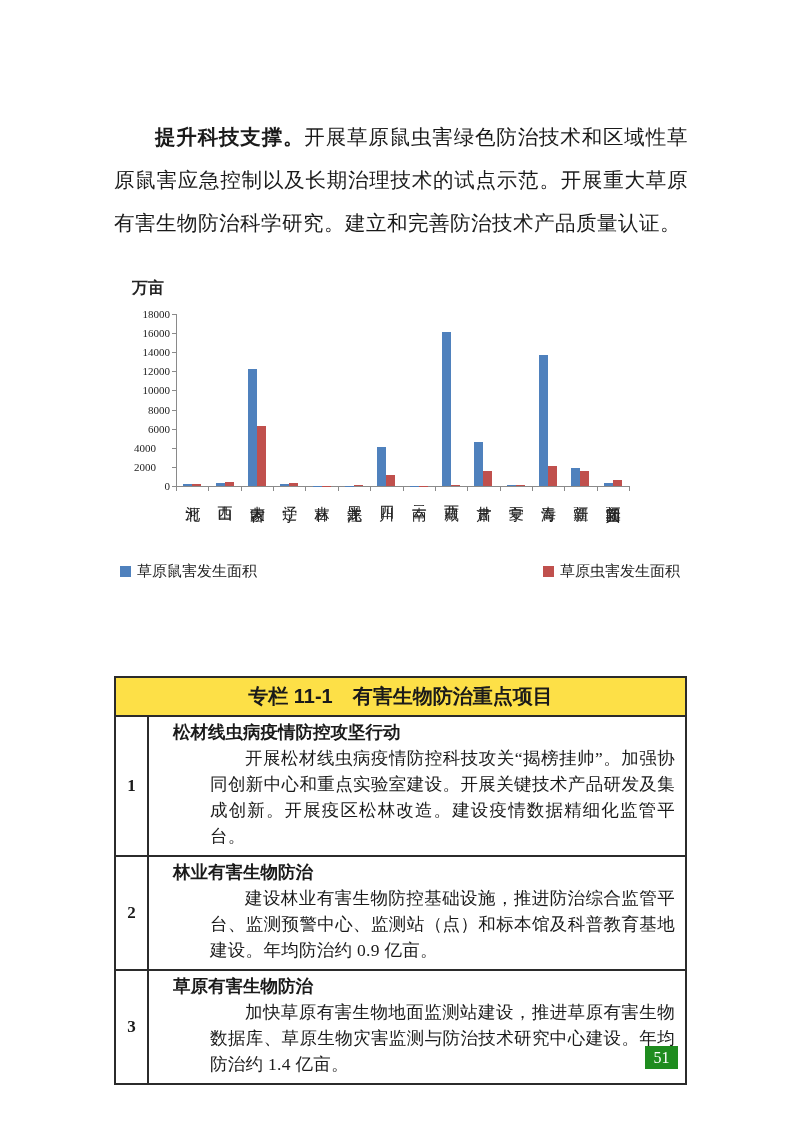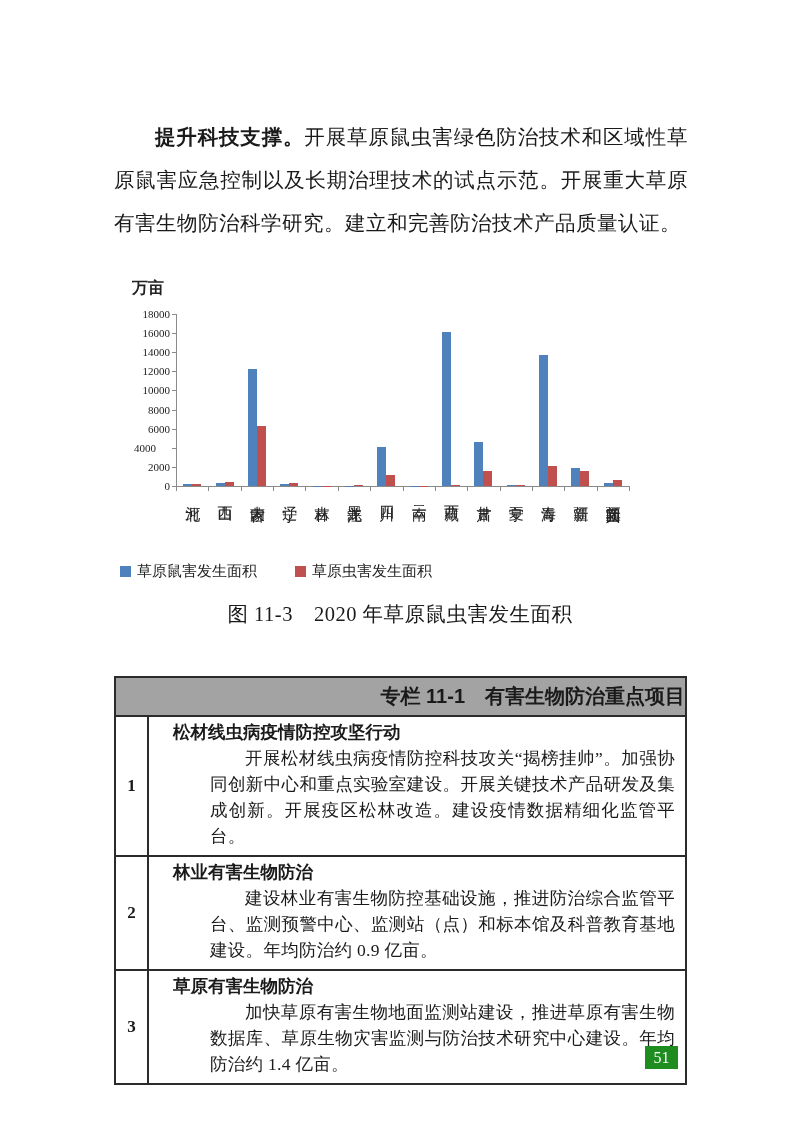--- a/index.html
+++ b/index.html
@@ -20,33 +20,33 @@
                 border-left: 1px solid #8a8a8a; border-bottom: 1px solid #8a8a8a; }
   .ylab { position: absolute; left: 0px; width: 50px; text-align: right;
           font-size: 11px; color: #222; height: 18px; line-height: 18px; }
   .ytick { position: absolute; width: 4px; height: 1px; background: #8a8a8a; left: 52px; }
   .xtick { position: absolute; width: 1px; height: 4px; background: #8a8a8a; }
   .bar { position: absolute; width: 9px; }
   .xlab { position: absolute; top: 218px; width: 17px; text-align: center;
           writing-mode: vertical-rl; text-orientation: upright;
           font-size: 15px; line-height: 17px; letter-spacing: 1px; color: #222; }
   .chart-legend { position: absolute; left: 0; top: 286px; width: 560px;
-                  display: flex; justify-content: flex-start; gap: 38px; }
+                  display: flex; justify-content: space-between; gap: 38px; }
   .legend-item { display: flex; align-items: center; gap: 6px; font-size: 15px; color: #222; }
   .swatch { display: inline-block; width: 11px; height: 11px; }
 
   
   .caption { position: absolute; left: 0; top: 600px; width: 800px; text-align: center;
              font-size: 20.5px; letter-spacing: 0.5px; }
 
   
   .panel { position: absolute; left: 114px; top: 676px; width: 573px;
            border: 2px solid #2b2b2b; box-sizing: border-box; }
-  .panel-header { background: #a3a3a3; border-bottom: 2px solid #2b2b2b;
-                  text-align: right; font-weight: bold; font-size: 20px;
+  .panel-header { background: #fde047; border-bottom: 2px solid #2b2b2b;
+                  text-align: center; font-weight: bold; font-size: 20px;
                   line-height: 37px; height: 37px;
                   font-family: "Liberation Sans", sans-serif; }
   .panel-row { display: flex; border-bottom: 2px solid #2b2b2b; }
   .panel-row:last-child { border-bottom: none; }
   .num-cell { width: 31px; flex: 0 0 31px; border-right: 2px solid #2b2b2b;
               display: flex; align-items: center; justify-content: center;
               font-weight: bold; font-size: 17px; }
   .content-cell { flex: 1; padding: 3px 10px 6px 24px; }
   .row-title { font-weight: bold; font-size: 17.5px; line-height: 25px;
                font-family: "Liberation Sans", sans-serif; }
@@ -87,21 +87,21 @@
       <div class="ylab" style="top: 86.3333px;">12000</div>
       <div class="ytick" style="top: 95.3333px;"></div>
       <div class="ylab" style="top: 105.444px;">10000</div>
       <div class="ytick" style="top: 114.444px;"></div>
       <div class="ylab" style="top: 124.556px;">8000</div>
       <div class="ytick" style="top: 133.556px;"></div>
       <div class="ylab" style="top: 143.667px;">6000</div>
       <div class="ytick" style="top: 152.667px;"></div>
       <div class="ylab" style="top: 162.778px; text-align: center;">4000</div>
       <div class="ytick" style="top: 171.778px;"></div>
-      <div class="ylab" style="top: 181.889px;">2000</div>
+      <div class="ylab" style="top: 181.889px; text-align: center;">2000</div>
       <div class="ytick" style="top: 190.889px;"></div>
       <div class="ylab" style="top: 201px;">0</div>
       <div class="ytick" style="top: 210px;"></div>
       <div class="xtick" style="left: 56px; top: 211px;"></div>
       <div class="xtick" style="left: 88.3571px; top: 211px;"></div>
       <div class="xtick" style="left: 120.714px; top: 211px;"></div>
       <div class="xtick" style="left: 153.071px; top: 211px;"></div>
       <div class="xtick" style="left: 185.429px; top: 211px;"></div>
       <div class="xtick" style="left: 217.786px; top: 211px;"></div>
       <div class="xtick" style="left: 250.143px; top: 211px;"></div>
@@ -150,21 +150,20 @@
       <div class="bar" style="left: 428.107px; top: 189.933px; height: 20.0667px; background: rgb(192, 80, 77);"></div>
       <div class="xlab" style="left: 419.607px;">青海</div>
       <div class="bar" style="left: 451.464px; top: 191.844px; height: 18.1556px; background: rgb(79, 129, 189);"></div>
       <div class="bar" style="left: 460.464px; top: 194.711px; height: 15.2889px; background: rgb(192, 80, 77);"></div>
       <div class="xlab" style="left: 451.964px;">新疆</div>
       <div class="bar" style="left: 483.821px; top: 207.133px; height: 2.86667px; background: rgb(79, 129, 189);"></div>
       <div class="bar" style="left: 492.821px; top: 203.789px; height: 6.21111px; background: rgb(192, 80, 77);"></div>
       <div class="xlab" style="left: 484.321px;">新疆兵团</div>
     </div>
 
-  <div class="caption">图 11-3　2020 年草原鼠虫害发生面积</div>
 
   <div class="panel">
     <div class="panel-header">专栏 11-1　有害生物防治重点项目</div>
 
     <div class="panel-row">
       <div class="num-cell">1</div>
       <div class="content-cell">
         <div class="row-title">松材线虫病疫情防控攻坚行动</div>
         <div class="row-body">开展松材线虫病疫情防控科技攻关“揭榜挂帅”。加强协同创新中心和重点实验室建设。开展关键技术产品研发及集成创新。开展疫区松林改造。建设疫情数据精细化监管平台。</div>
       </div>

